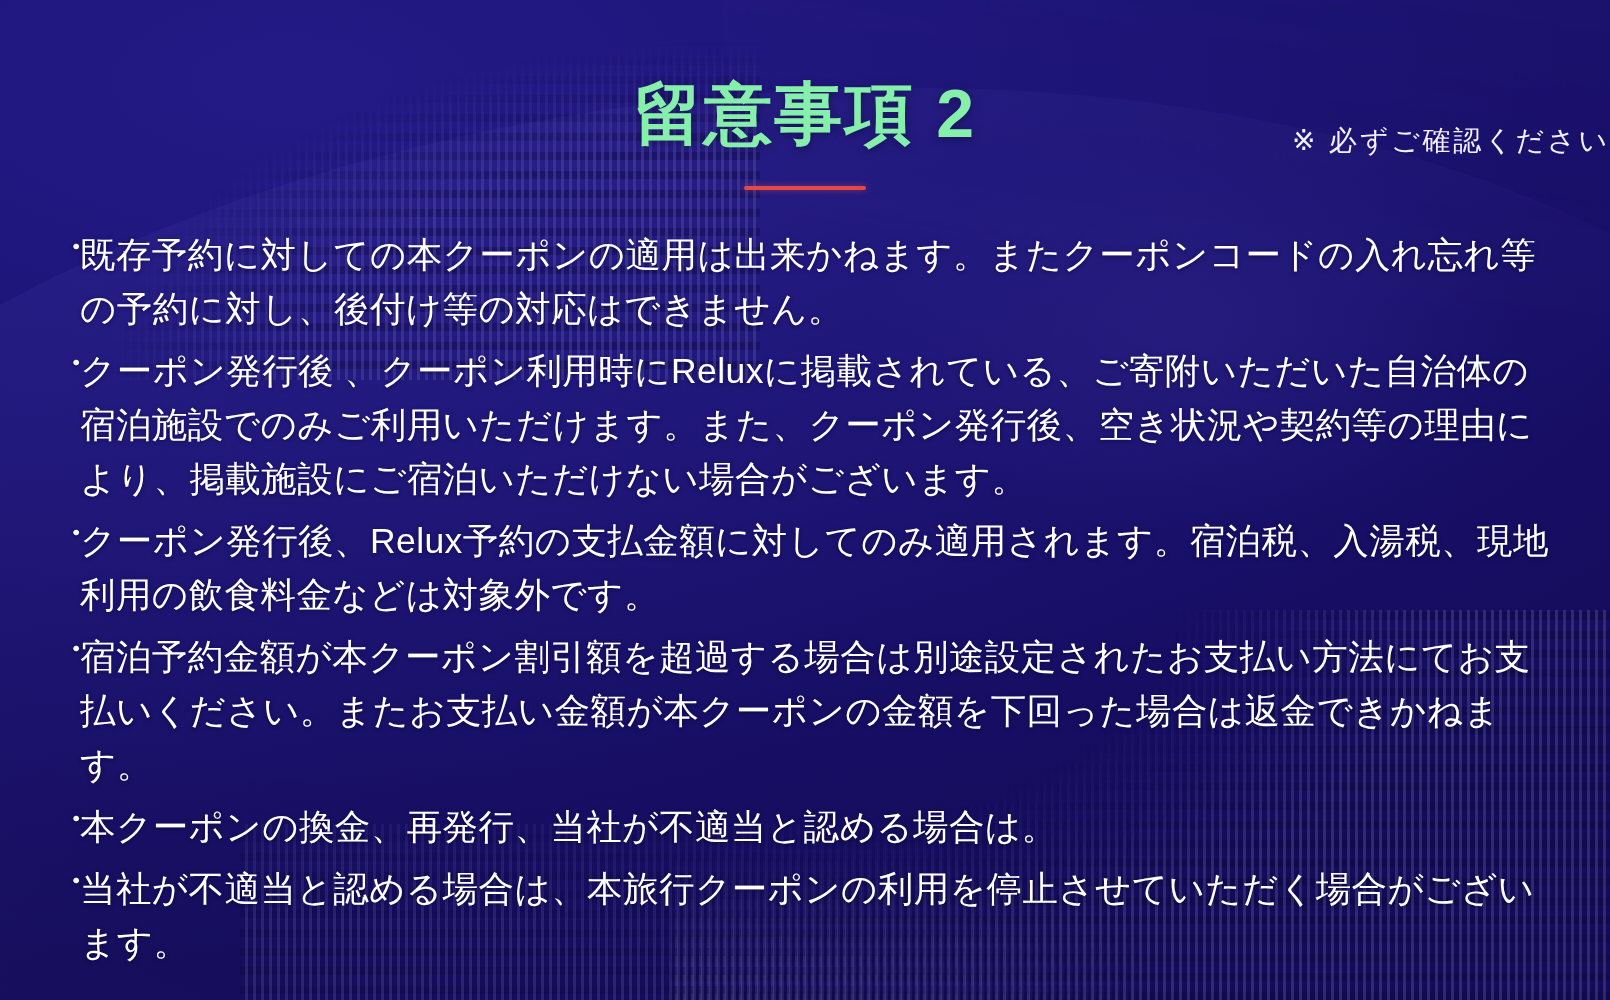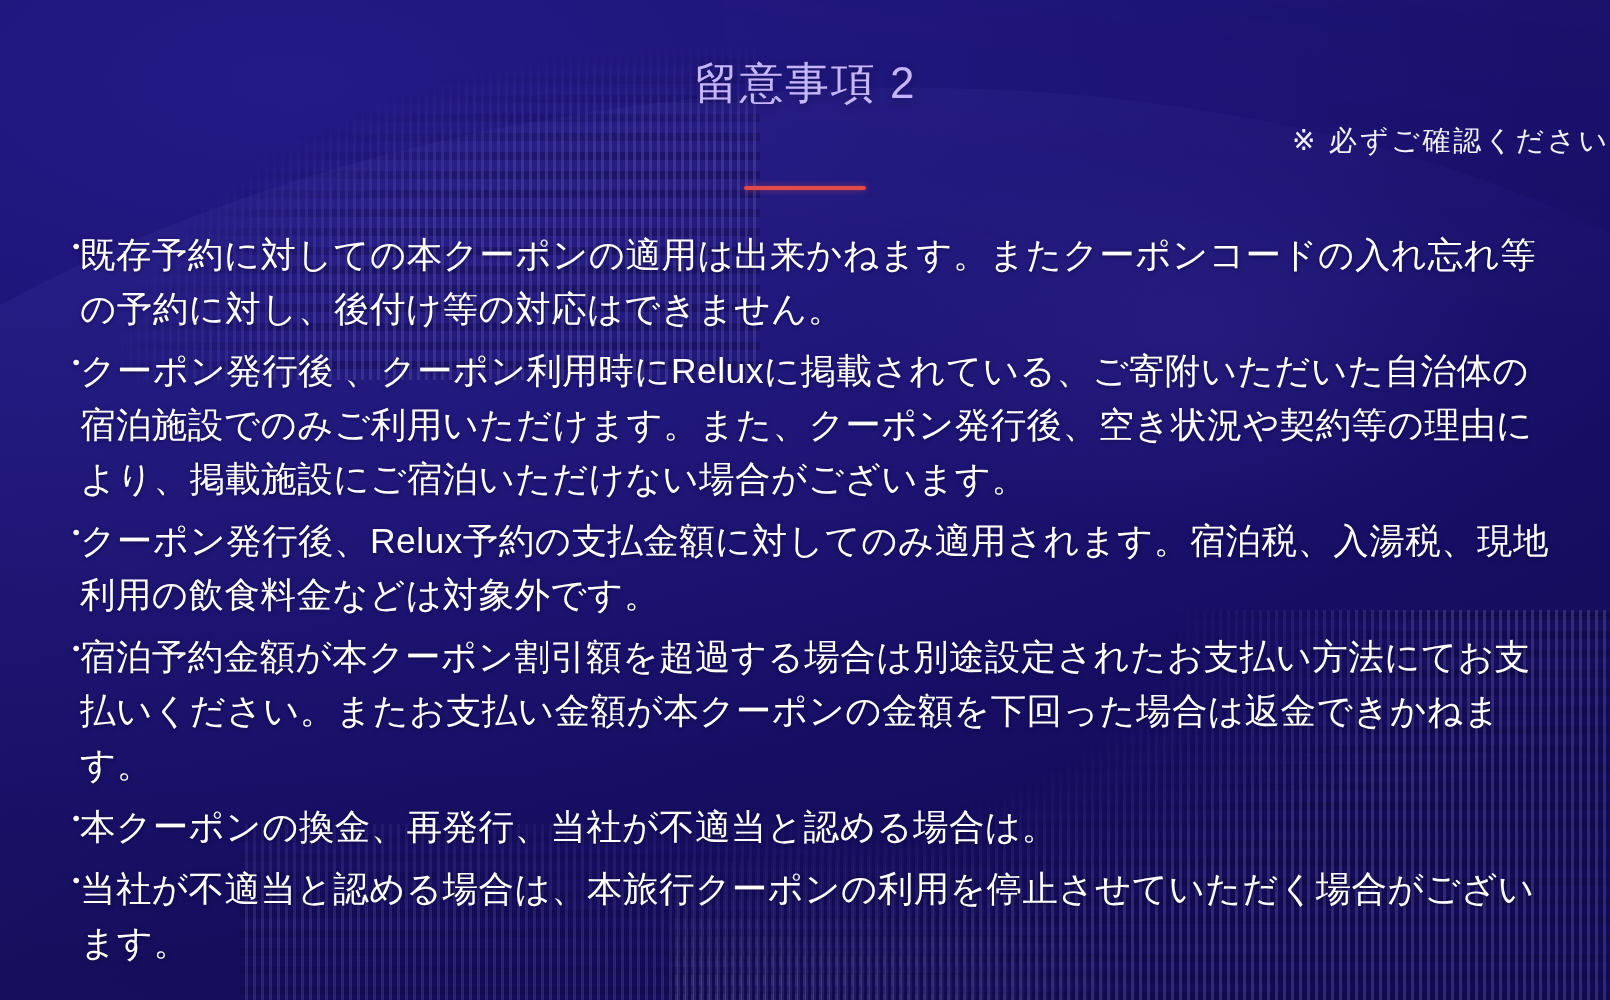--- a/index.html
+++ b/index.html
@@ -110,23 +110,23 @@
     position: absolute;
     inset: 0;
   }
 
   .page-title {
     position: absolute;
     top: 30px;
     left: 0;
     right: 0;
     text-align: center;
-    color: #c4b5fd;
-    font-size: 44px;
-    font-weight: 400;
+    color: #86efac;
+    font-size: 68px;
+    font-weight: 700;
     letter-spacing: .035em;
     line-height: 1.1;
     text-shadow: 0 2px 10px rgba(0,0,0,.35);
   }
   .page-subtitle {
     position: absolute;
     top: 122px;
     left: 0;
     right: 0;
     text-align: right;

